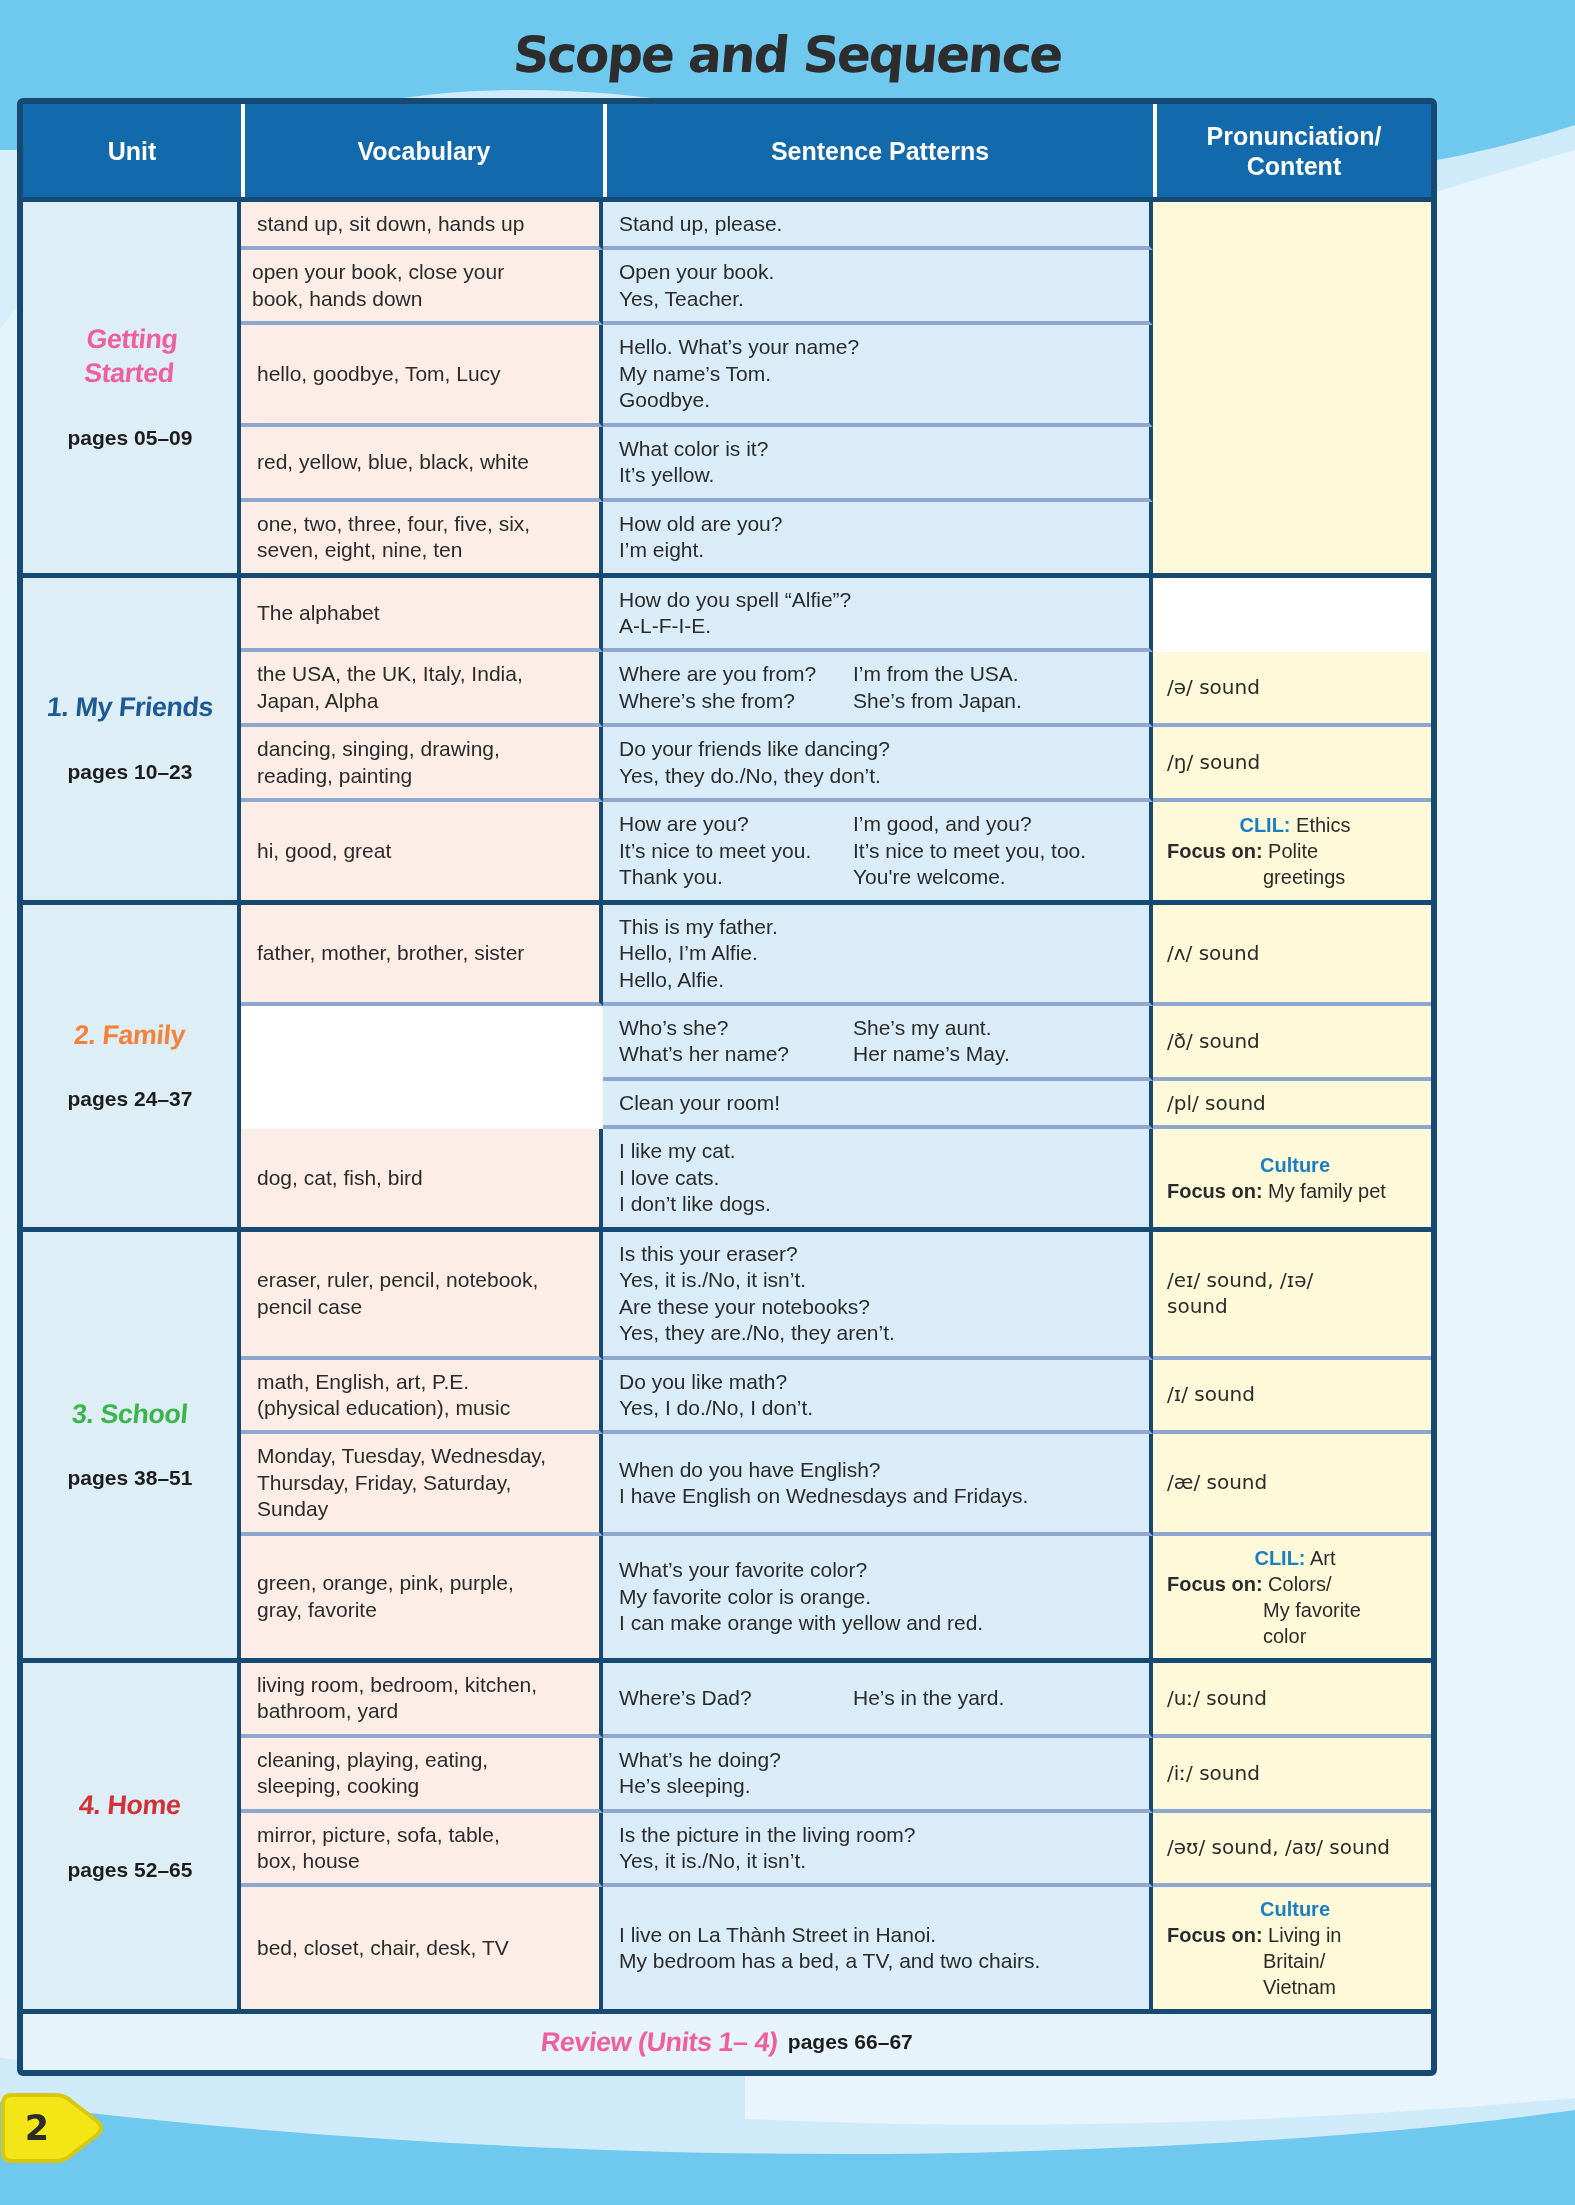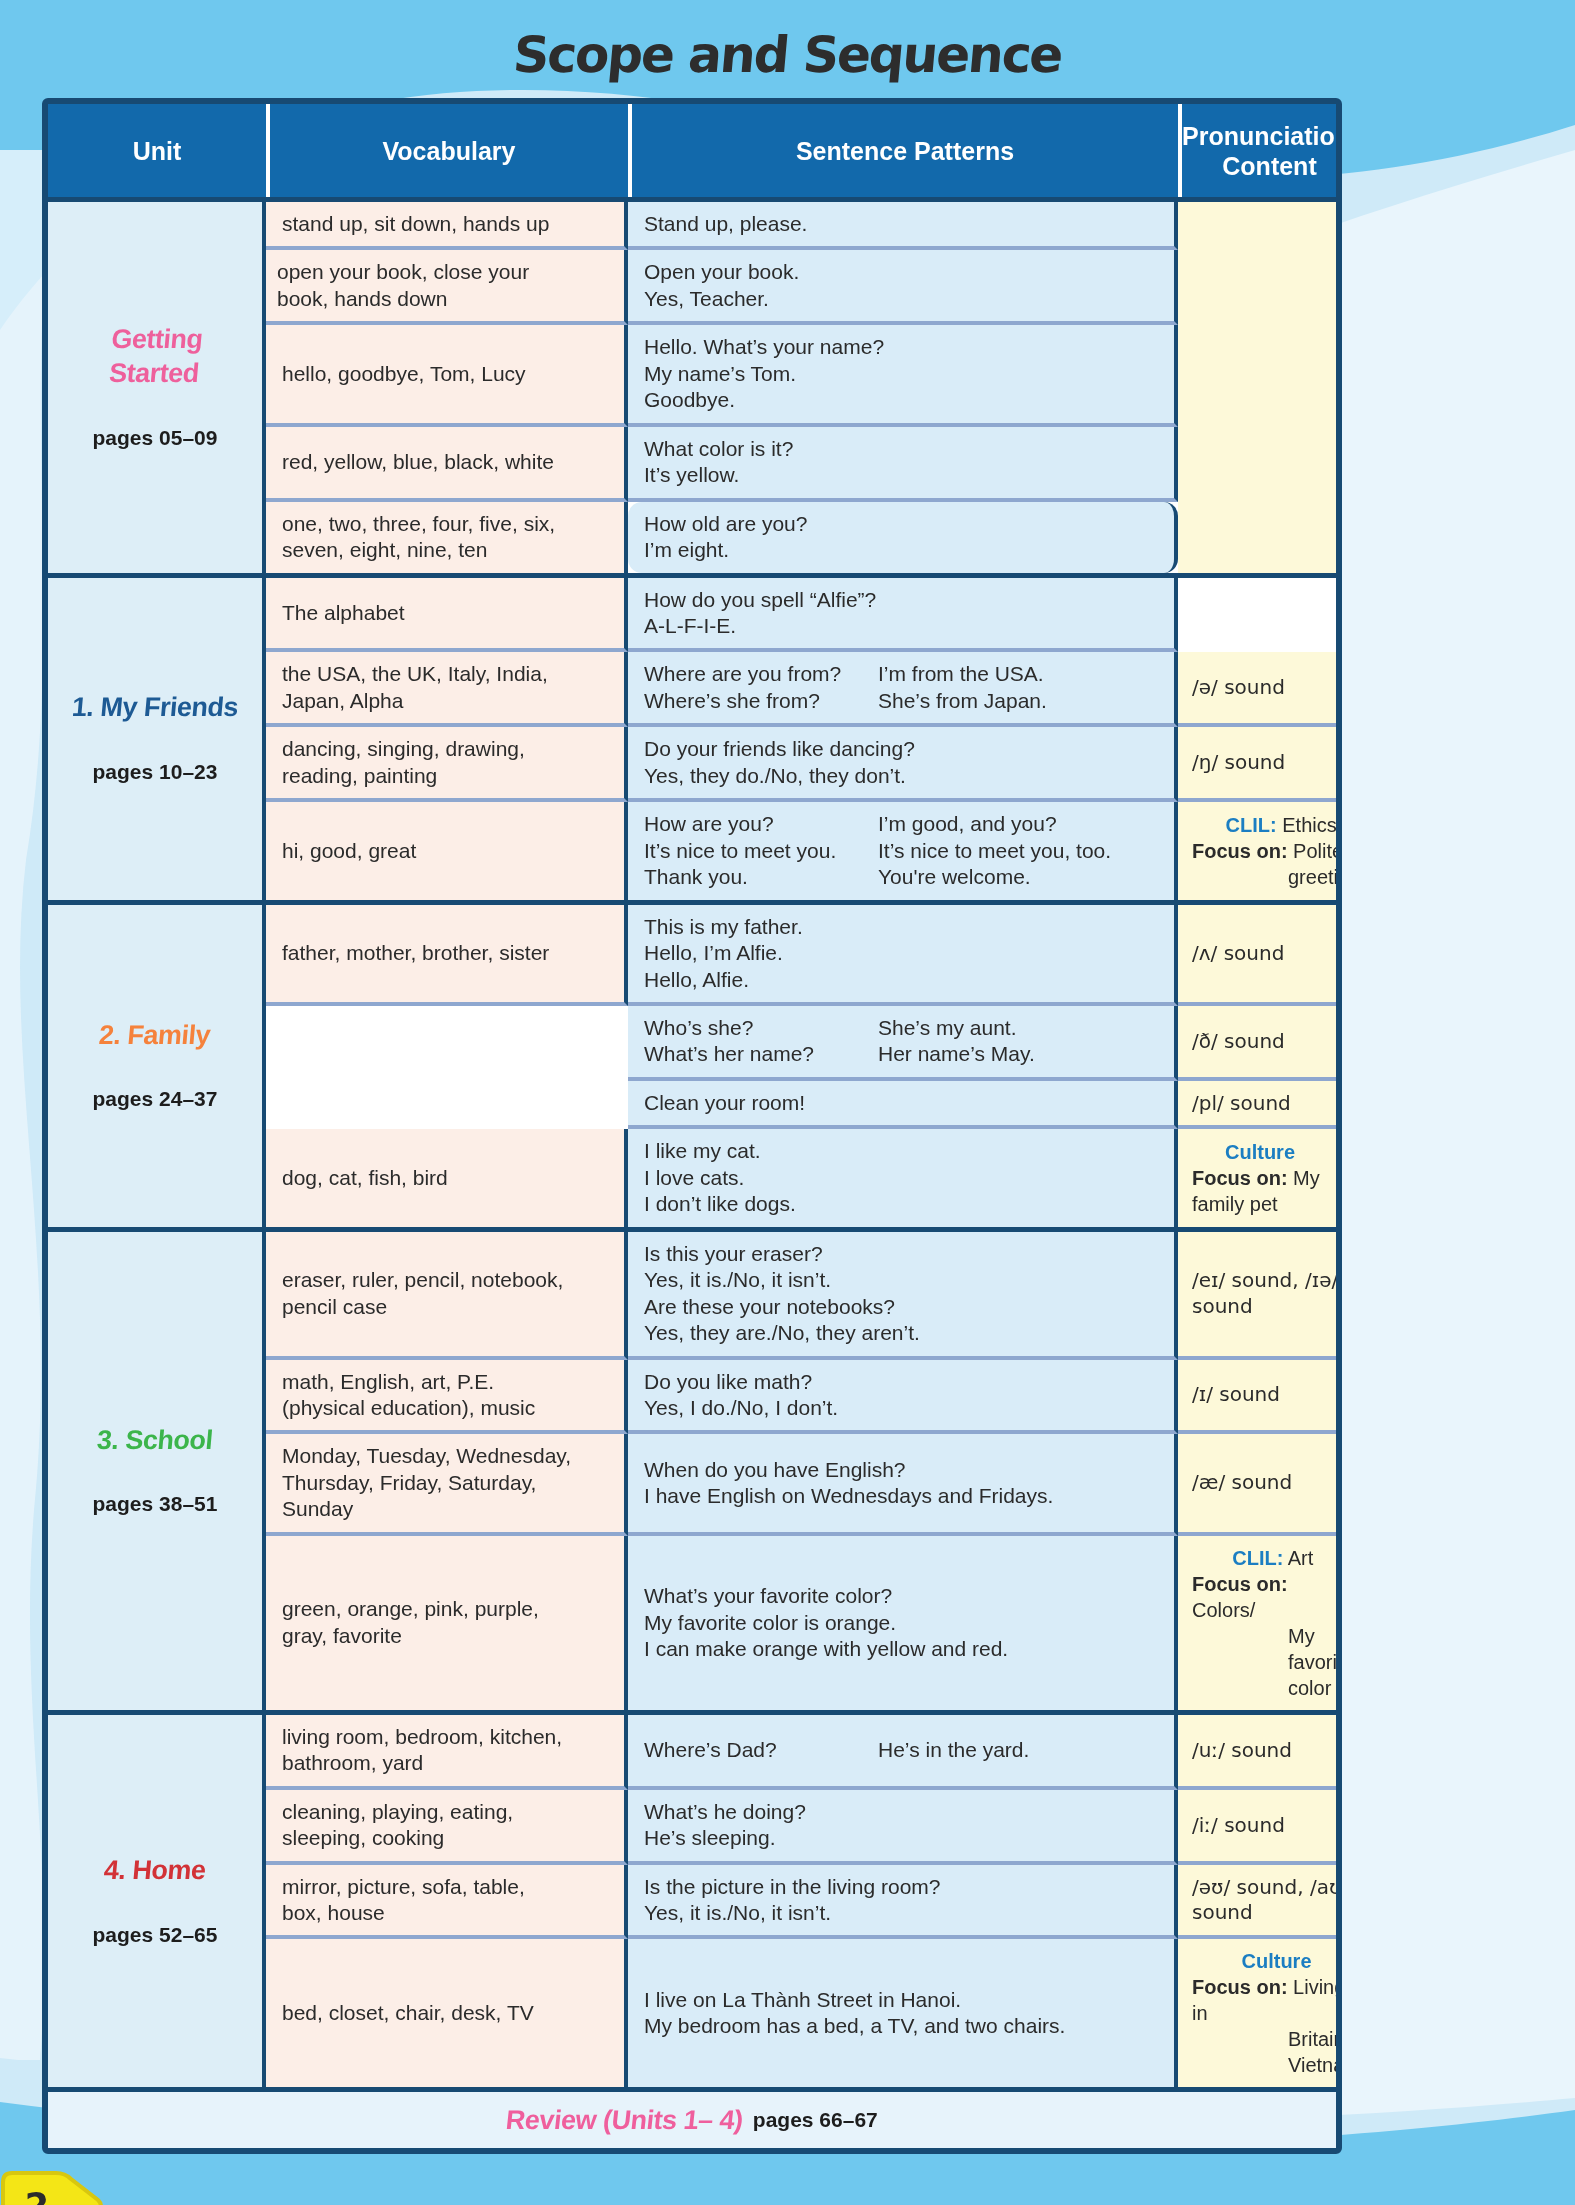--- a/index.html
+++ b/index.html
@@ -22,22 +22,22 @@
     font-weight:bold;
     font-size:50px;
     letter-spacing:-2px;
     color:var(--title-ink,#2d2d2d);
     transform:skewX(-5deg);
     margin-bottom:14px;
   }
 
   
   .ss-table {
-    margin-left:42px;
-    width:1300px;
+    margin-left:17px;
+    width:1420px;
     border:6px solid var(--border-navy,#174a73);
     border-radius:6px;
     overflow:hidden;
     background:#fff;
   }
   .thead, .section {
     display:grid;
     grid-template-columns:218px 362px 550px 1fr;
   }
   .thead {
@@ -155,21 +155,21 @@
               <div class="sline">My name’s Tom.</div>
               <div class="sline">Goodbye.</div>
             </div>
             <div class="cell vocab-cell colb rb" style="grid-area: 4 / 2;">red, yellow, blue, black, white</div>
             <div class="cell sent-cell colb rb" style="grid-area: 4 / 3;">
               <div class="sline">What color is it?</div>
               <div class="sline">It’s yellow.</div>
             </div>
             <div class="cell vocab-cell colb" style="grid-area: 5 / 2;">one, two, three, four, five, six,
 seven, eight, nine, ten</div>
-            <div class="cell sent-cell colb" style="grid-area: 5 / 3; border-radius: 14px;">
+            <div class="cell sent-cell colb" style="grid-area: 5 / 3;">
               <div class="sline">How old are you?</div>
               <div class="sline">I’m eight.</div>
             </div>
           </div>
           <div class="section">
             <div class="cell unit-cell colb" style="grid-area: 1 / 1 / span 4;">
               <div class="unit-title" style="color: rgb(29, 90, 148);">1. My Friends</div>
               <div class="unit-pages">pages 10–23</div>
             </div>
             <div class="cell vocab-cell colb rb" style="grid-area: 1 / 2;">The alphabet</div>

